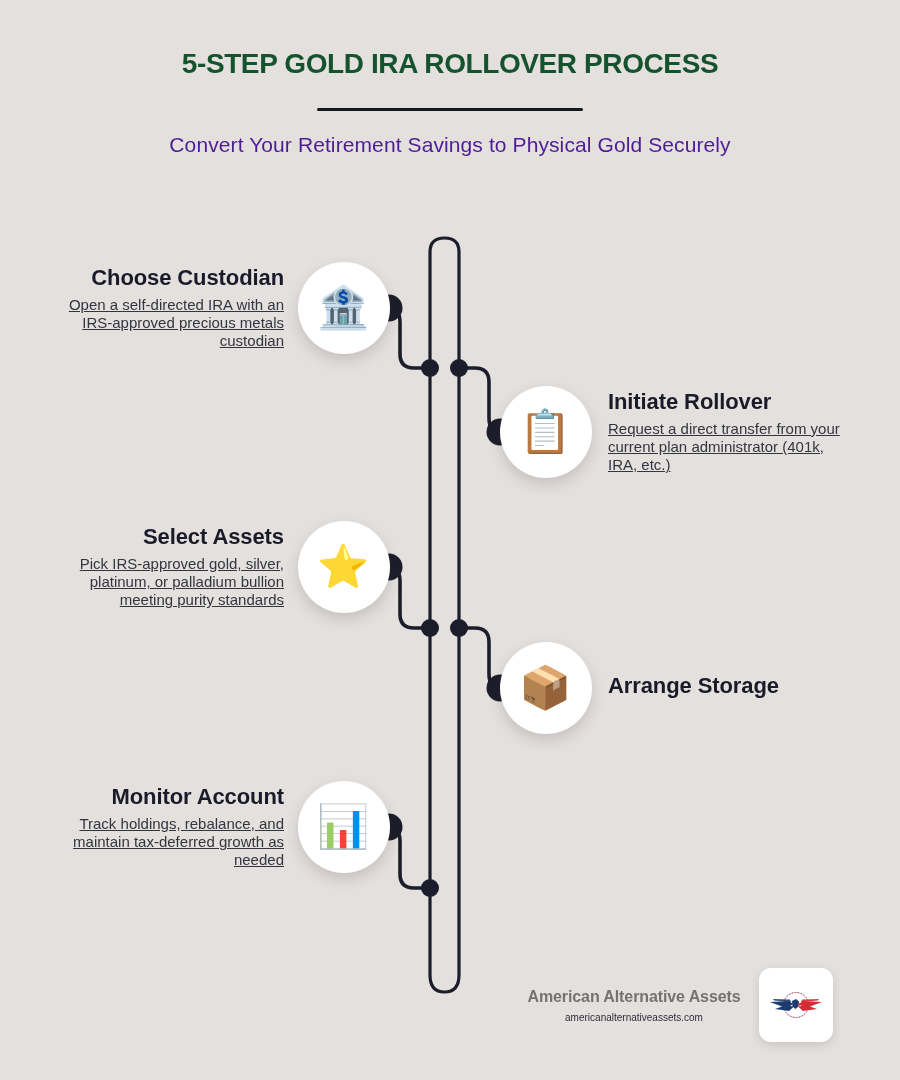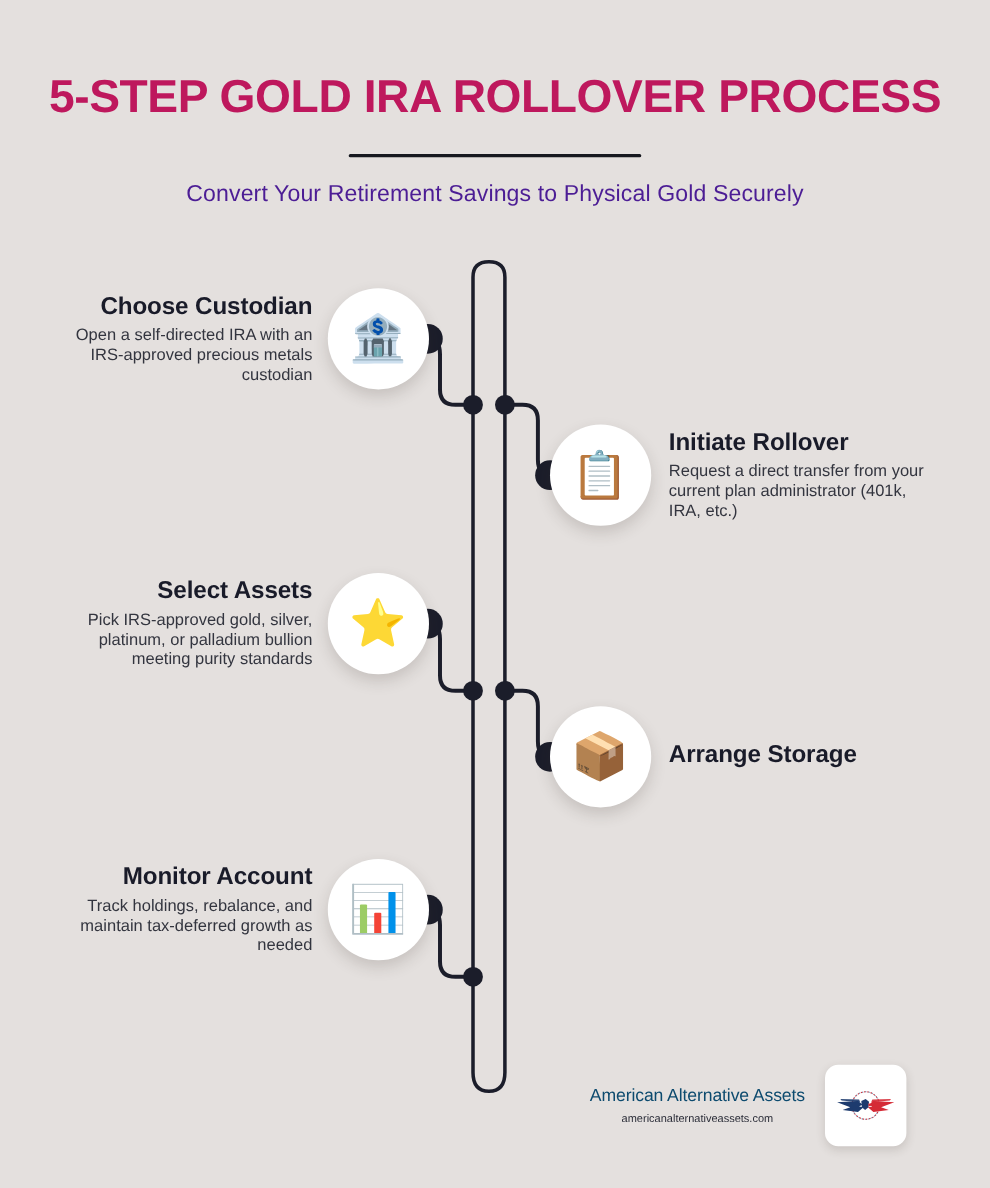--- a/index.html
+++ b/index.html
@@ -22,25 +22,25 @@
 
   
   .header {
     position: absolute;
     top: 0; left: 0;
     width: 900px;
     text-align: center;
   }
   .title {
     margin: 0;
-    padding-top: 64px;
-    font-size: 42px;
+    padding-top: 48px;
+    font-size: 28px;
     font-weight: 800;
     letter-spacing: -0.4px;
-    color: #be185d;
+    color: #14532d;
     font-family: "Liberation Sans", sans-serif;
   }
   .divider {
     width: 266px;
     height: 3px;
     background: #16181f;
     margin: 28px auto 0 auto;
     border-radius: 2px;
   }
   .subtitle {
@@ -97,20 +97,21 @@
     letter-spacing: -0.1px;
     margin: 0 0 5px 0;
     line-height: 1.15;
   }
   .step-desc {
     font-size: 15px;
     font-weight: 400;
     color: #33353f;
     line-height: 1.22;
     margin: 0;
+    text-decoration: underline;
   }
 
   .icon-circle {
     width: 92px;
     height: 92px;
     border-radius: 50%;
     background: #ffffff;
     box-shadow: 0 6px 14px rgba(60,50,45,0.18);
     display: flex;
     align-items: center;
@@ -132,22 +133,22 @@
     display: flex;
     align-items: center;
     justify-content: center;
   }
   .footer-text {
     text-align: center;
     padding-right: 18px;
   }
   .brand-name {
     font-size: 16px;
-    font-weight: 400;
-    color: #0c4a6e;
+    font-weight: 700;
+    color: #737373;
     margin: 0 0 6px 0;
     letter-spacing: -0.1px;
   }
   .brand-url {
     font-size: 10px;
     font-weight: 400;
     color: #2b2d38;
     margin: 0;
   }
   .logo-box {

